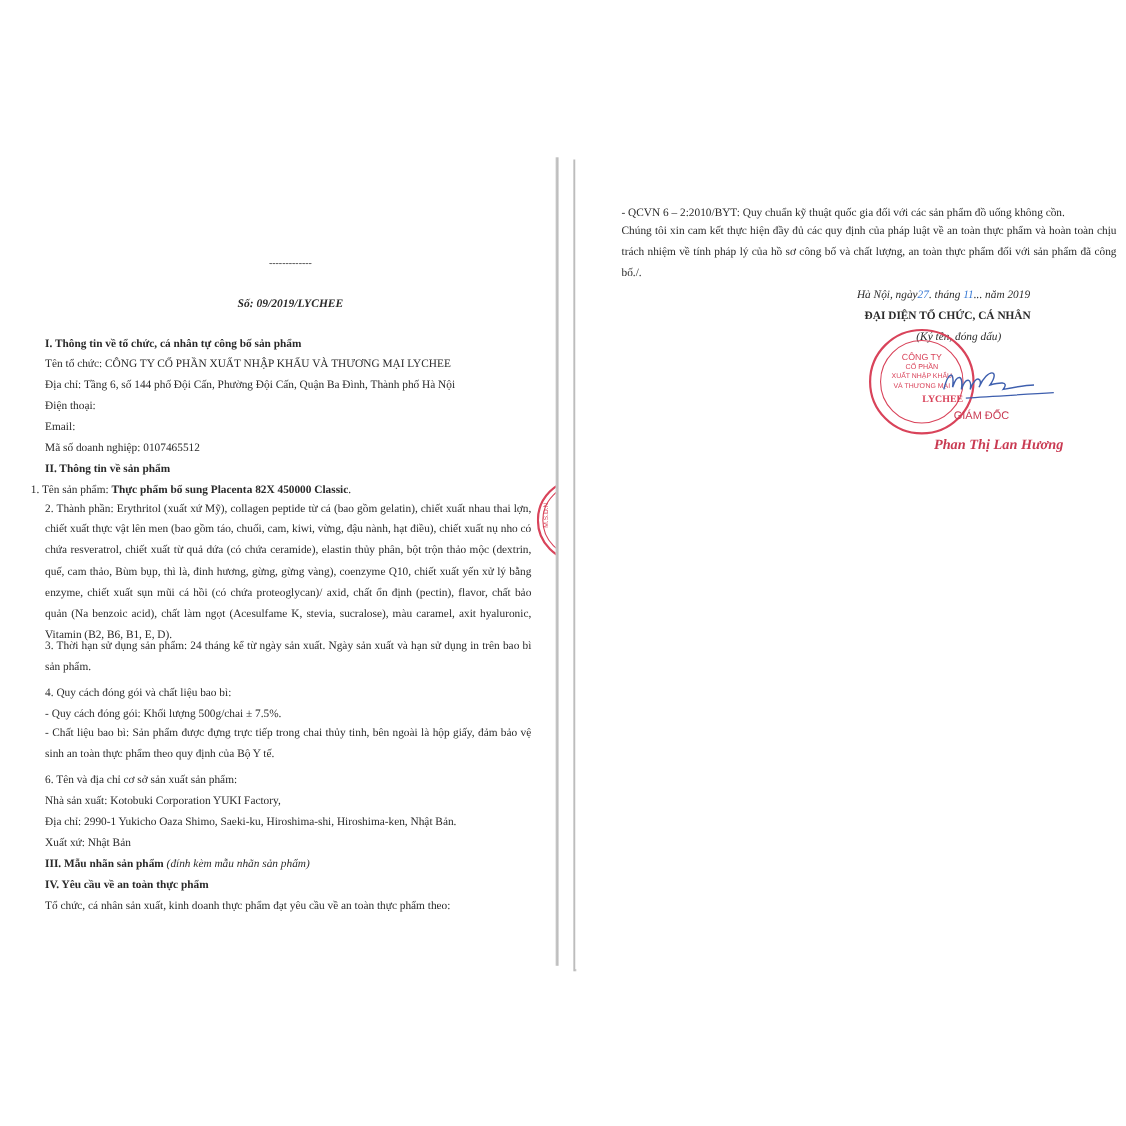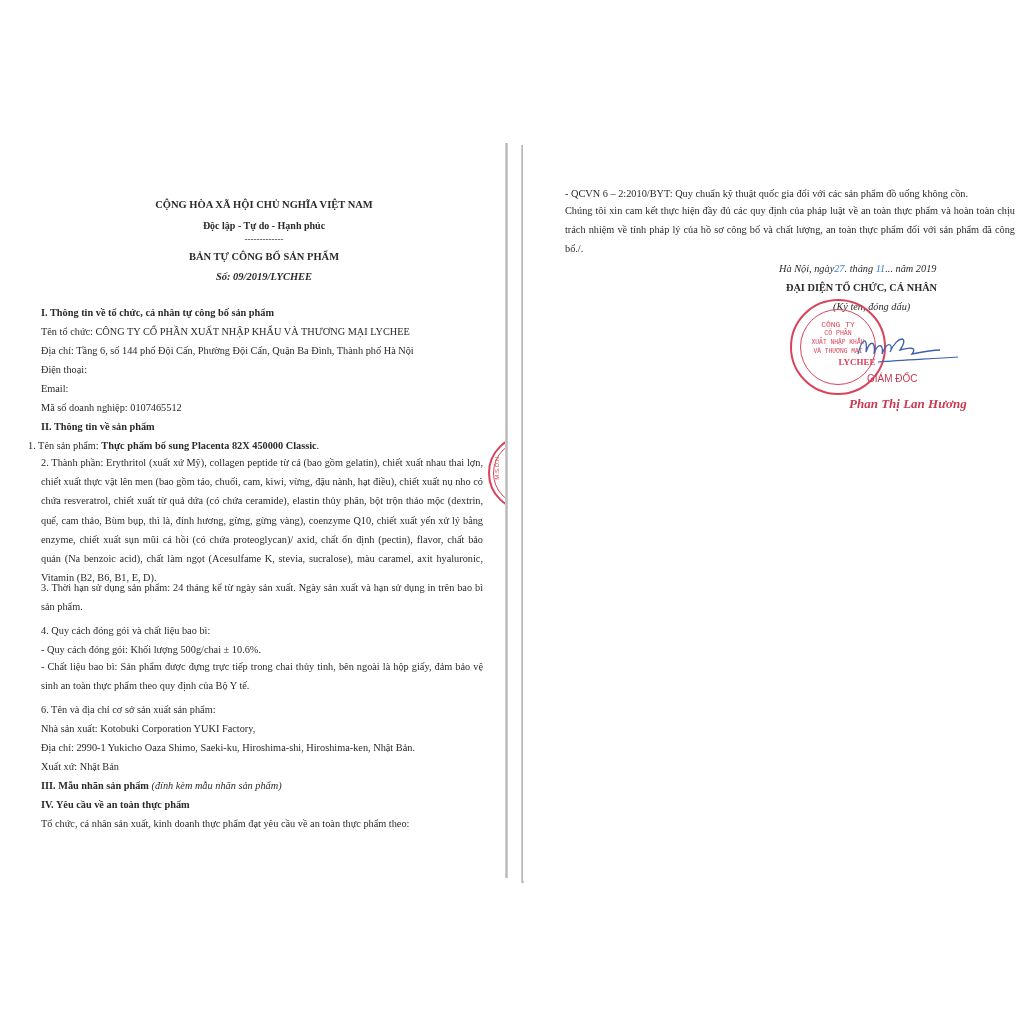--- a/index.html
+++ b/index.html
@@ -15,50 +15,47 @@
   .faint-edge { position: absolute; left: 551px; top: 145px; width: 1px; height: 735px; background: #f2f2f2; }
   .bold { font-weight: bold; }
   .italic { font-style: italic; }
 
   .hdr { position: absolute; left: 0; width: 484px; font-size: 10.5px; font-weight: bold; text-align: center; }
   .line { position: absolute; font-size: 10.3px; white-space: nowrap; line-height: 1; }
   .para { position: absolute; font-size: 10.3px; line-height: 19.2px; text-align: justify; }
 
   .stamp { position: absolute; border-radius: 50%; border: 2px solid #d9435a; color: #d9435a; }
   .stamp .inner { position: absolute; border-radius: 50%; border: 1px solid #d9435a; }
-  .stamp-text { position: absolute; font-family: Liberation Mono, monospace; font-size: 7.2px; color: #d9435a; text-align: center; width: 100%; line-height: 1; }
+  .stamp-text { position: absolute; font-family: Liberation Sans, sans-serif; font-size: 7.2px; color: #d9435a; text-align: center; width: 100%; line-height: 1; }
   .red-sig { color: #c93a52; }
   .blue-hand { color: #3a7bd5; font-style: italic; }
 </style>
 </head>
 <body>
 
 <div class="page left-page">
-  <div class="hdr" style="top:56px;">CỘNG HÒA XÃ HỘI CHỦ NGHĨA VIỆT NAM</div>
-  <div class="hdr" style="top:77px; font-size:10px;">Độc lập - Tự do - Hạnh phúc</div>
   <div class="hdr" style="top:91px; font-size:9px; font-weight:normal;">-------------</div>
-  <div class="hdr" style="top:108px;">BẢN TỰ CÔNG BỐ SẢN PHẨM</div>
   <div class="hdr" style="top:128px;font-style:italic;">Số: 09/2019/LYCHEE</div>
 
   <div class="line bold" style="left:19px; top:165px;">I. Thông tin về tổ chức, cá nhân tự công bố sản phẩm</div>
   <div class="line" style="left:19px; top:184px;">Tên tổ chức: CÔNG TY CỔ PHẦN XUẤT NHẬP KHẨU VÀ THƯƠNG MẠI LYCHEE</div>
   <div class="line" style="left:19px; top:203px;">Địa chỉ: Tầng 6, số 144 phố Đội Cấn, Phường Đội Cấn, Quận Ba Đình, Thành phố Hà Nội</div>
   <div class="line" style="left:19px; top:222px;">Điện thoại:</div>
   <div class="line" style="left:19px; top:241px;">Email:</div>
   <div class="line" style="left:19px; top:260px;">Mã số doanh nghiệp: 0107465512</div>
 
   <div class="line bold" style="left:19px; top:279px;">II. Thông tin về sản phẩm</div>
   <div class="line" style="left:6px; top:298px;">
     <span>1. Tên sản phẩm: </span><span class="bold">Thực phẩm bổ sung Placenta 82X 450000 Classic</span><span>.</span>
   </div>
   <div class="para" style="left:19px; top:310px; width:442px;">2. Thành phần: Erythritol (xuất xứ Mỹ), collagen peptide từ cá (bao gồm gelatin), chiết xuất nhau thai lợn, chiết xuất thực vật lên men (bao gồm táo, chuối, cam, kiwi, vừng, đậu nành, hạt điều), chiết xuất nụ nho có chứa resveratrol, chiết xuất từ quả dứa (có chứa ceramide), elastin thủy phân, bột trộn thảo mộc (dextrin, quế, cam thảo, Bùm bụp, thì là, đinh hương, gừng, gừng vàng), coenzyme Q10, chiết xuất yến xử lý bằng enzyme, chiết xuất sụn mũi cá hồi (có chứa proteoglycan)/ axid, chất ổn định (pectin), flavor, chất bảo quản (Na benzoic acid), chất làm ngọt (Acesulfame K, stevia, sucralose), màu caramel, axit hyaluronic, Vitamin (B2, B6, B1, E, D).</div>
 
   <div class="para" style="left:19px; top:435px; width:442px;">3. Thời hạn sử dụng sản phẩm: 24 tháng kể từ ngày sản xuất. Ngày sản xuất và hạn sử dụng in trên bao bì sản phẩm.</div>
   <div class="line" style="left:19px; top:483px;">4. Quy cách đóng gói và chất liệu bao bì:</div>
-  <div class="line" style="left:19px; top:502px;">- Quy cách đóng gói: Khối lượng 500g/chai ± 10.6%.</div>
+  <div class="line" style="left:19px; top:502px;">- Quy cách đóng gói: Khối lượng 500g/chai ± 7.5%.</div>
   <div class="para" style="left:19px; top:514px; width:442px;">- Chất liệu bao bì: Sản phẩm được đựng trực tiếp trong chai thủy tinh, bên ngoài là hộp giấy, đảm bảo vệ sinh an toàn thực phẩm theo quy định của Bộ Y tế.</div>
   <div class="line" style="left:19px; top:562px;">6. Tên và địa chỉ cơ sở sản xuất sản phẩm:</div>
   <div class="line" style="left:19px; top:581px;">Nhà sản xuất: Kotobuki Corporation YUKI Factory,</div>
   <div class="line" style="left:19px; top:600px;">Địa chỉ: 2990-1 Yukicho Oaza Shimo, Saeki-ku, Hiroshima-shi, Hiroshima-ken, Nhật Bản.</div>
   <div class="line" style="left:19px; top:619px;">Xuất xứ: Nhật Bản</div>
 
   <div class="line" style="left:19px; top:638px;">
     <span class="bold">III. Mẫu nhãn sản phẩm</span><span class="italic"> (đính kèm mẫu nhãn sản phẩm)</span>
   </div>
   <div class="line bold" style="left:19px; top:657px;">IV. Yêu cầu về an toàn thực phẩm</div>

